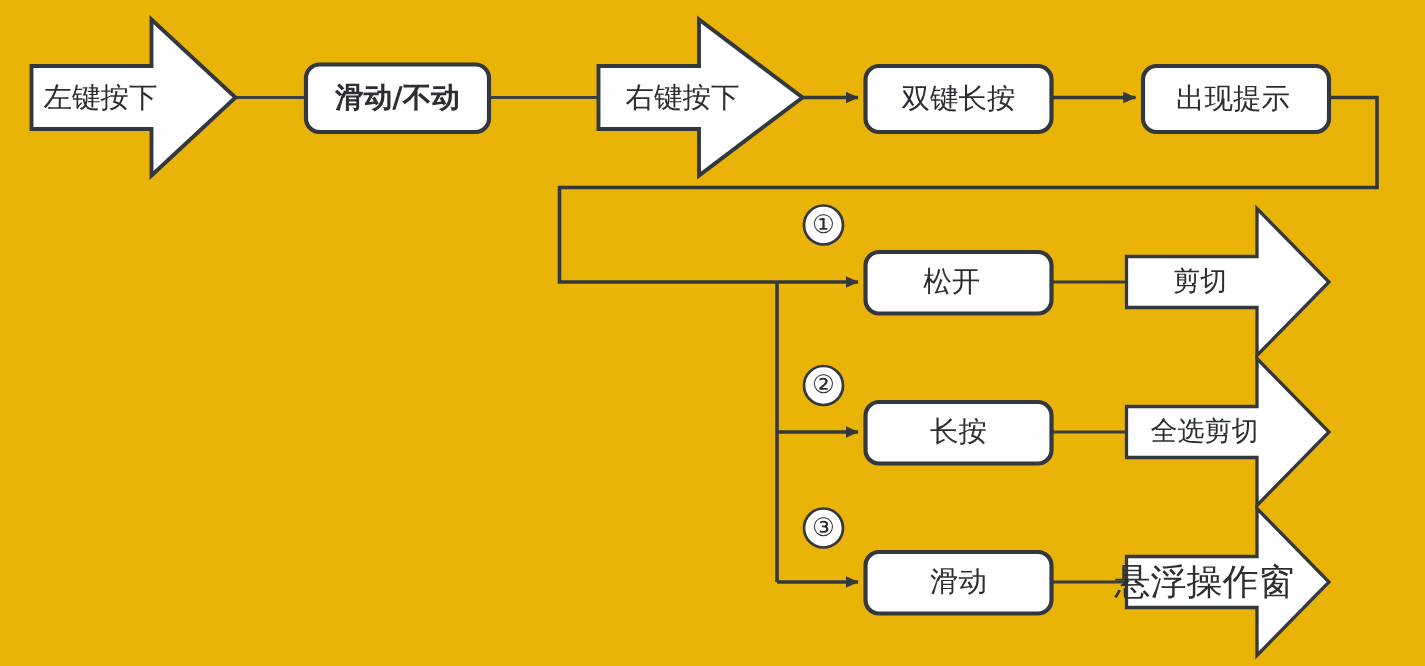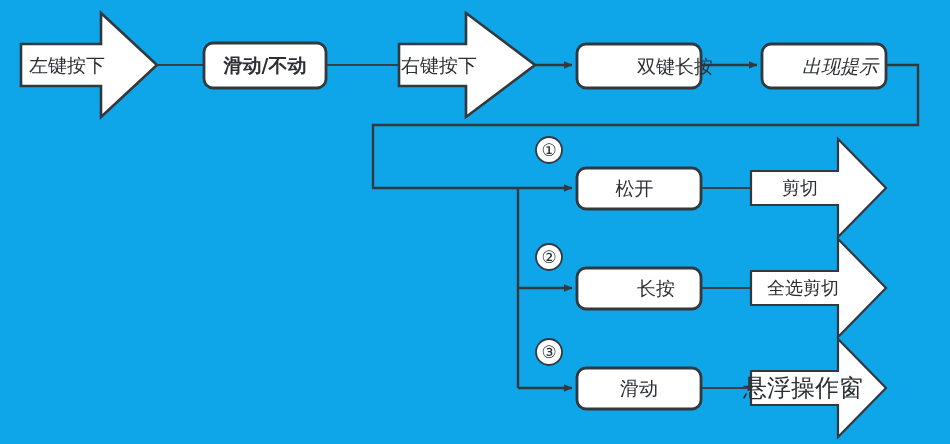--- a/index.html
+++ b/index.html
@@ -7,21 +7,21 @@
     padding: 0;
     background: #ffffff;
   }
   body {
     font-family: "DejaVu Sans", "Liberation Sans", sans-serif;
   }
   #canvas {
     position: relative;
     width: 950px;
     height: 444px;
-    background: #0ea5e9;
+    background: #eab308;
     overflow: hidden;
   }
   #flow-svg {
     position: absolute;
     left: 0;
     top: 0;
     width: 950px;
     height: 444px;
   }
   .node-label {
@@ -101,29 +101,29 @@
 
     <circle cx="549" cy="150" r="13" fill="#ffffff" stroke="#33383d" stroke-width="1.8"></circle>
     <circle cx="549" cy="257" r="13" fill="#ffffff" stroke="#33383d" stroke-width="1.8"></circle>
     <circle cx="549" cy="352" r="13" fill="#ffffff" stroke="#33383d" stroke-width="1.8"></circle>
   </svg>
 
   <div class="node-label" style="left:21px; top:44px; width:92px; height:42px;">左键按下</div>
 
   <div class="node-label" style="left:204px; top:43px; width:122px; height:45px;font-weight:bold;">滑动/不动</div>
 
-  <div class="node-label" style="left:399px; top:44px; width:80px; height:42px;">右键按下</div>
+  <div class="node-label" style="left:399px; top:44px; width:80px; height:42px;padding-left:16px;">右键按下</div>
 
-  <div class="node-label" style="left:577px; top:44px; width:124px; height:44px;margin-left:36px;">双键长按</div>
+  <div class="node-label" style="left:577px; top:44px; width:124px; height:44px;">双键长按</div>
 
-  <div class="node-label" style="left:780px; top:44px; width:120px; height:44px;font-style:italic;">出现提示</div>
+  <div class="node-label" style="left:762px; top:44px; width:120px; height:44px;">出现提示</div>
 
   <div class="node-label" style="left:577px; top:168px; width:115px; height:41px;">松开</div>
 
-  <div class="node-label" style="left:577px; top:268px; width:124px; height:41px;padding-left:17px;">长按</div>
+  <div class="node-label" style="left:577px; top:268px; width:124px; height:41px;">长按</div>
 
   <div class="node-label" style="left:577px; top:368px; width:124px; height:41px;border-radius:13px;">滑动</div>
 
   <div class="node-label" style="left:751px; top:271px; width:104px; height:34px; font-size:18px;">全选剪切</div>
 
   <div class="node-label" style="left:751px; top:171px; width:98px; height:34px; font-size:18px;">剪切</div>
 
   <div class="node-label" style="left:749px; top:371px; width:108px; height:34px; font-size:24px;">悬浮操作窗</div>
 
   <div class="circ-label" style="left:536px; top:137px; width:26px; height:26px;">①</div>

